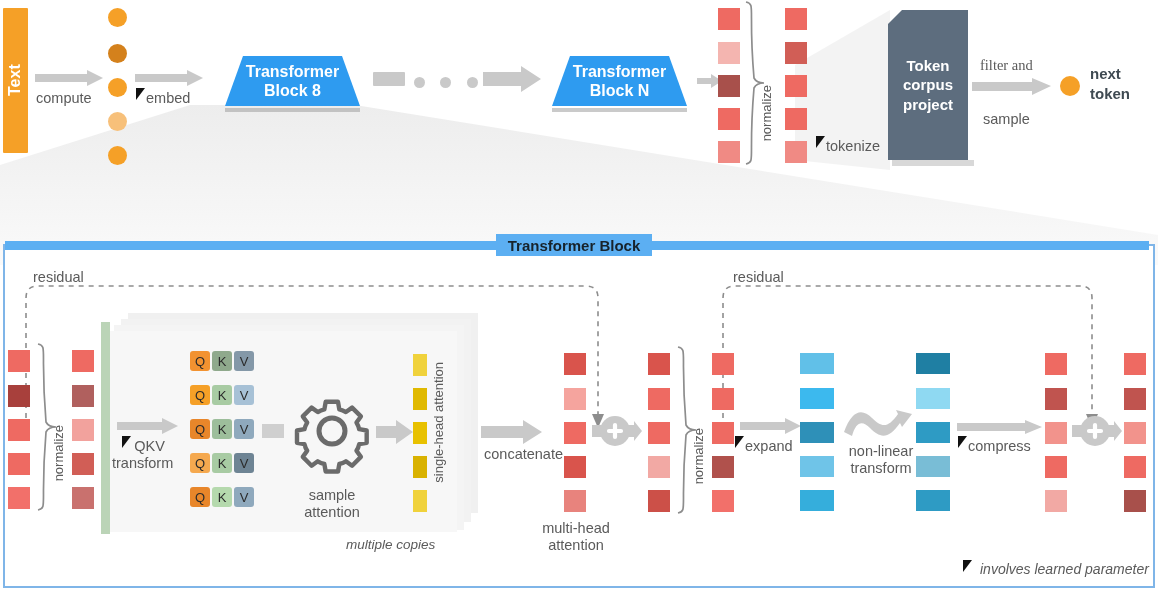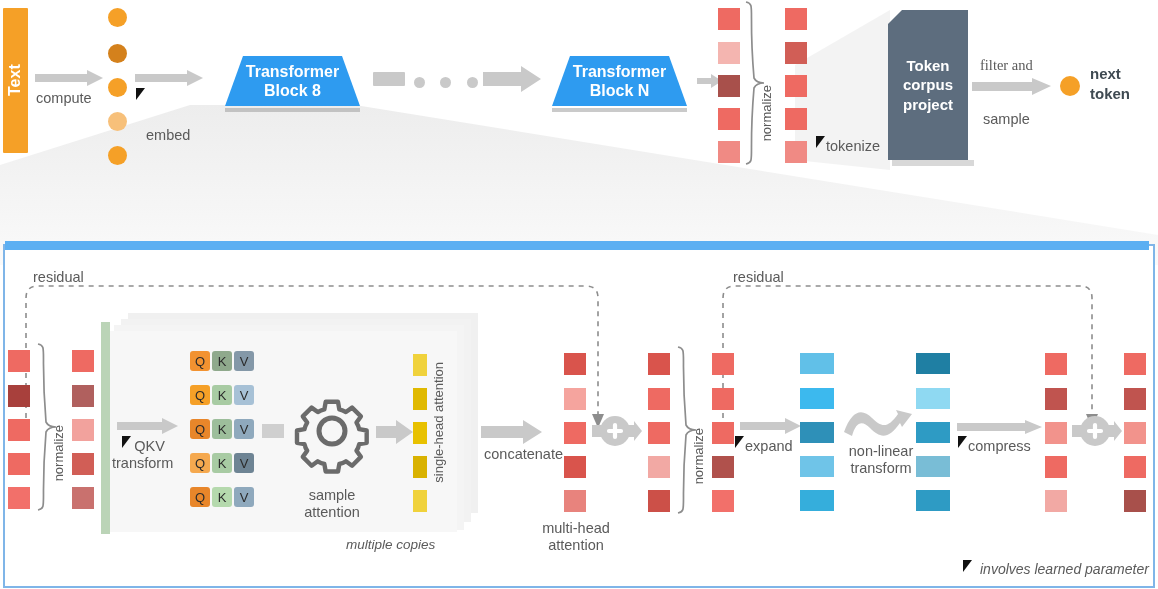--- a/index.html
+++ b/index.html
@@ -56,21 +56,21 @@
     <div style="position:absolute;left:0;top:104px;width:19px;height:19px;border-radius:50%;background:#F7C07A;"></div>
     <div style="position:absolute;left:0;top:138px;width:19px;height:19px;border-radius:50%;background:#F5A027;"></div>
   </div>
 
   <svg class="abs" style="left:135px;top:70px;" width="70" height="16">
     <path d="M0,4 L52,4 L52,0 L68,8 L52,16 L52,12 L0,12 Z" fill="#C9C9C9"></path>
   </svg>
   <svg class="abs" style="left:136px;top:88px;" width="10" height="13">
       <polygon points="0,0 9,0 0,12" fill="#111"></polygon>
     </svg>
-  <div class="abs lbl" style="left:146px;top:90px;margin-top:37px;">embed</div>
+  <div class="abs lbl" style="left:146px;top:90px;">embed</div>
 
   <svg class="abs" style="left:225px;top:56px;" width="135" height="58">
     <polygon points="14,52 0,52 0,56 135,56 135,52 121,52" fill="#9e9e9e" opacity="0.55"></polygon>
     <polygon points="18,0 117,0 135,50 0,50" fill="#2E9BF0"></polygon>
   </svg>
   <div class="abs trap" style="left:225px;top:56px;width:135px;height:50px;flex-direction:column;">
     <span>Transformer</span>
     <span>Block 8</span>
   </div>
 
@@ -141,20 +141,25 @@
   <div class="abs lbl" style="left:983px;top:95px;margin-top:16px;">sample</div>
 
   <div class="abs" style="left:1060px;top:76px;width:20px;height:20px;border-radius:50%;background:#F5A027;"></div>
   <div class="abs lbl lbl-b" style="left:1090px;top:64px;font-size:15px;line-height:1.3;">
     <div>next</div>
     <div>token</div>
   </div>
 
   <div class="abs" style="left:3px;top:244px;width:1148px;height:340px;border:2px solid #7FB5E8;background:#fff;"></div>
   <div class="abs" style="left:5px;top:241px;width:1144px;height:9px;background:#5CAFF2;"></div>
+  <div class="abs" style="left:496px;top:234px;width:156px;height:22px;background:#5CAFF2;
+              display:flex;align-items:center;justify-content:center;
+              color:#17232b;font-weight:bold;font-size:15px;">
+    <span>Transformer Block</span>
+  </div>
 
   <svg class="abs" style="left:18px;top:278px;" width="600" height="160">
     <path d="M8,150 L8,20 Q8,8 20,8 L568,8 Q580,8 580,20 L580,138" fill="none" stroke="#8d8d8d" stroke-width="1.6" stroke-dasharray="5,5"></path>
     <polygon points="574,136 586,136 580,150" fill="#8d8d8d"></polygon>
   </svg>
   <div class="abs lbl" style="left:33px;top:269px;">residual</div>
 
   <svg class="abs" style="left:715px;top:278px;" width="386" height="160">
     <path d="M8,150 L8,20 Q8,8 20,8 L365,8 Q377,8 377,20 L377,138" fill="none" stroke="#8d8d8d" stroke-width="1.6" stroke-dasharray="5,5"></path>
     <polygon points="371,136 383,136 377,150" fill="#8d8d8d"></polygon>

